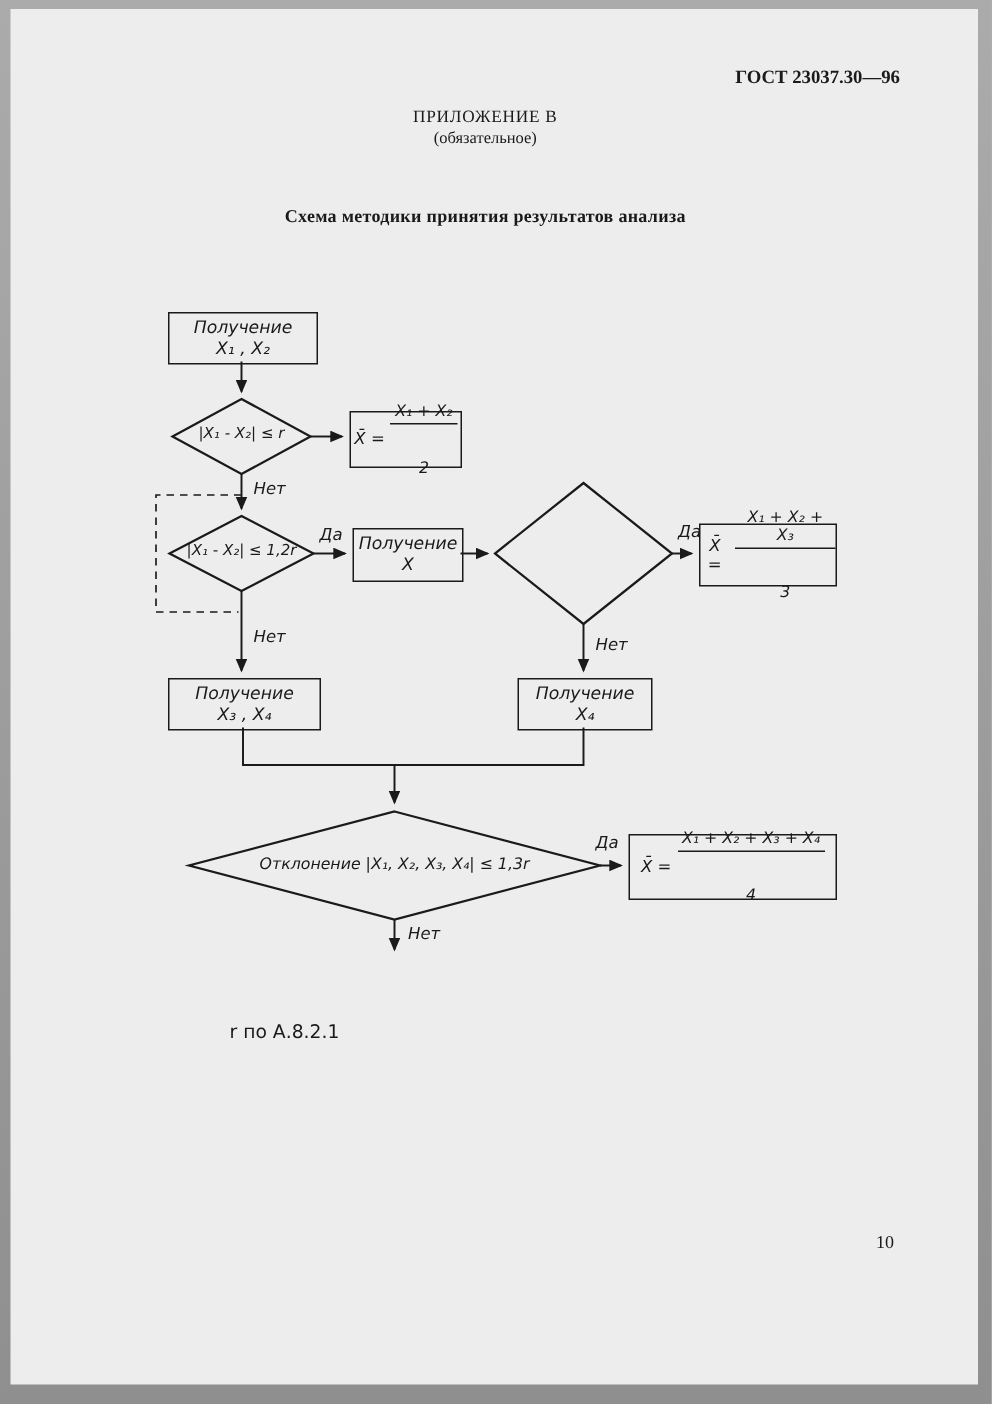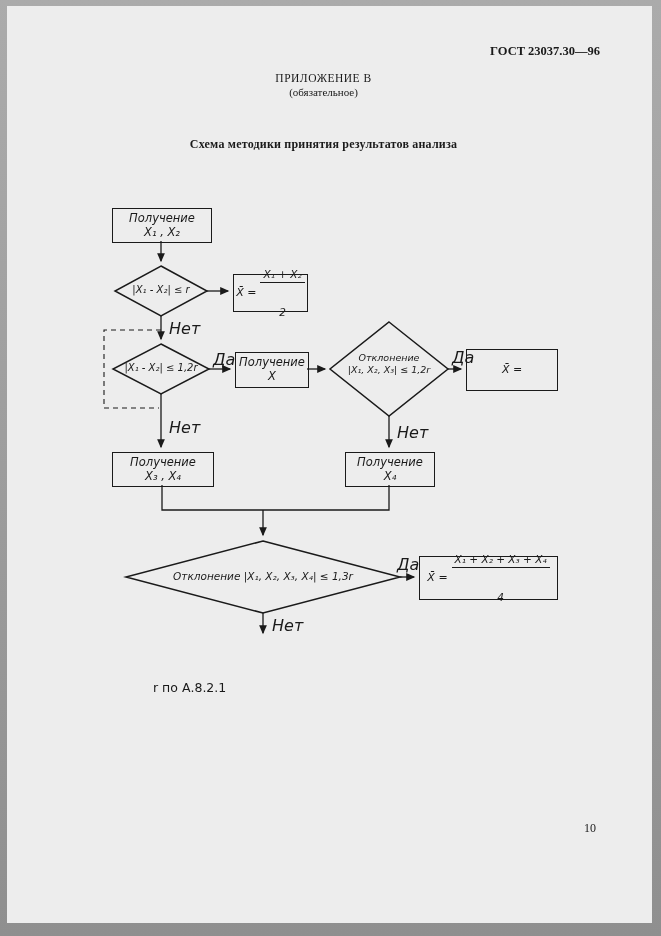--- a/index.html
+++ b/index.html
@@ -15,21 +15,21 @@
   .appendix-note{top:86px;font-size:11px;}
   .doc-title{top:137px;font-weight:bold;font-size:12px;letter-spacing:.2px;}
   .box{position:absolute;border:1.5px solid #1a1a1a;display:flex;flex-direction:column;
        align-items:center;justify-content:center;font-style:italic;font-size:11.5px;
        line-height:1.2;color:#1a1a1a;text-align:center;}
   .fbox{flex-direction:row;gap:4px;font-size:11px;}
   .frac{display:inline-flex;flex-direction:column;align-items:center;font-size:10.5px;line-height:1.2;gap:22px;}
   .frac .num{border-bottom:1.2px solid #1a1a1a;padding:0 3px 1px 3px;}
   .frac .den{padding-top:1px;}
   .cond{position:absolute;color:#1a1a1a;font-style:italic;text-align:center;line-height:1.25;}
-  .lbl{position:absolute;color:#1a1a1a;font-style:italic;font-size:16px;}
+  .lbl{position:absolute;color:#1a1a1a;font-style:italic;font-size:11px;}
   .note{top:680px;left:153px;font-size:12.5px;}
   .footer{top:821px;font-size:12px;}
   svg{position:absolute;left:0;top:0;}
   svg *{vector-effect:non-scaling-stroke;}
 </style>
 </head>
 <body>
 
 <div id="root">
   <div class="page"></div>
@@ -81,20 +81,24 @@
     </span>
   </div>
 
   <div class="box" style="left:235px;top:352px;width:72px;height:34px">
     <div>Получение</div>
     <div>X</div>
   </div>
 
   <div class="box fbox" style="left:466px;top:349px;width:90px;height:40px">
     <span>X̄ =</span>
+    <span class="frac">
+      <span class="num">X₁ + X₂ + X₃</span>
+      <span class="den">3</span>
+    </span>
   </div>
 
   <div class="box" style="left:112px;top:452px;width:100px;height:33px">
     <div>Получение</div>
     <div>X₃ , X₄</div>
   </div>
 
   <div class="box" style="left:345px;top:452px;width:88px;height:33px">
     <div>Получение</div>
     <div>X₄</div>
@@ -104,24 +108,20 @@
     <span>X̄ =</span>
     <span class="frac">
       <span class="num">X₁ + X₂ + X₃ + X₄</span>
       <span class="den">4</span>
     </span>
   </div>
 
 
   <div class="cond" style="left:113px;top:284px;width:96px;font-size:10px">|X₁ - X₂| ≤ r</div>
   <div class="cond" style="left:109px;top:362px;width:104px;font-size:10px">|X₁ - X₂| ≤ 1,2r</div>
-  <div class="cond" style="left:330px;top:352px;width:118px;font-size:9.5px">
-    <div>Отклонение</div>
-    <div>|X₁, X₂, X₃| ≤ 1,2r</div>
-  </div>
   <div class="cond" style="left:135px;top:570px;width:256px;font-size:10.5px">Отклонение |X₁, X₂, X₃, X₄| ≤ 1,3r</div>
 
   <div class="lbl" style="left:169px;top:319px">Нет</div>
   <div class="lbl" style="left:213px;top:350px">Да</div>
   <div class="lbl" style="left:169px;top:418px">Нет</div>
   <div class="lbl" style="left:452px;top:348px">Да</div>
   <div class="lbl" style="left:397px;top:423px">Нет</div>
   <div class="lbl" style="left:397px;top:555px">Да</div>
   <div class="lbl" style="left:272px;top:616px">Нет</div>
 

